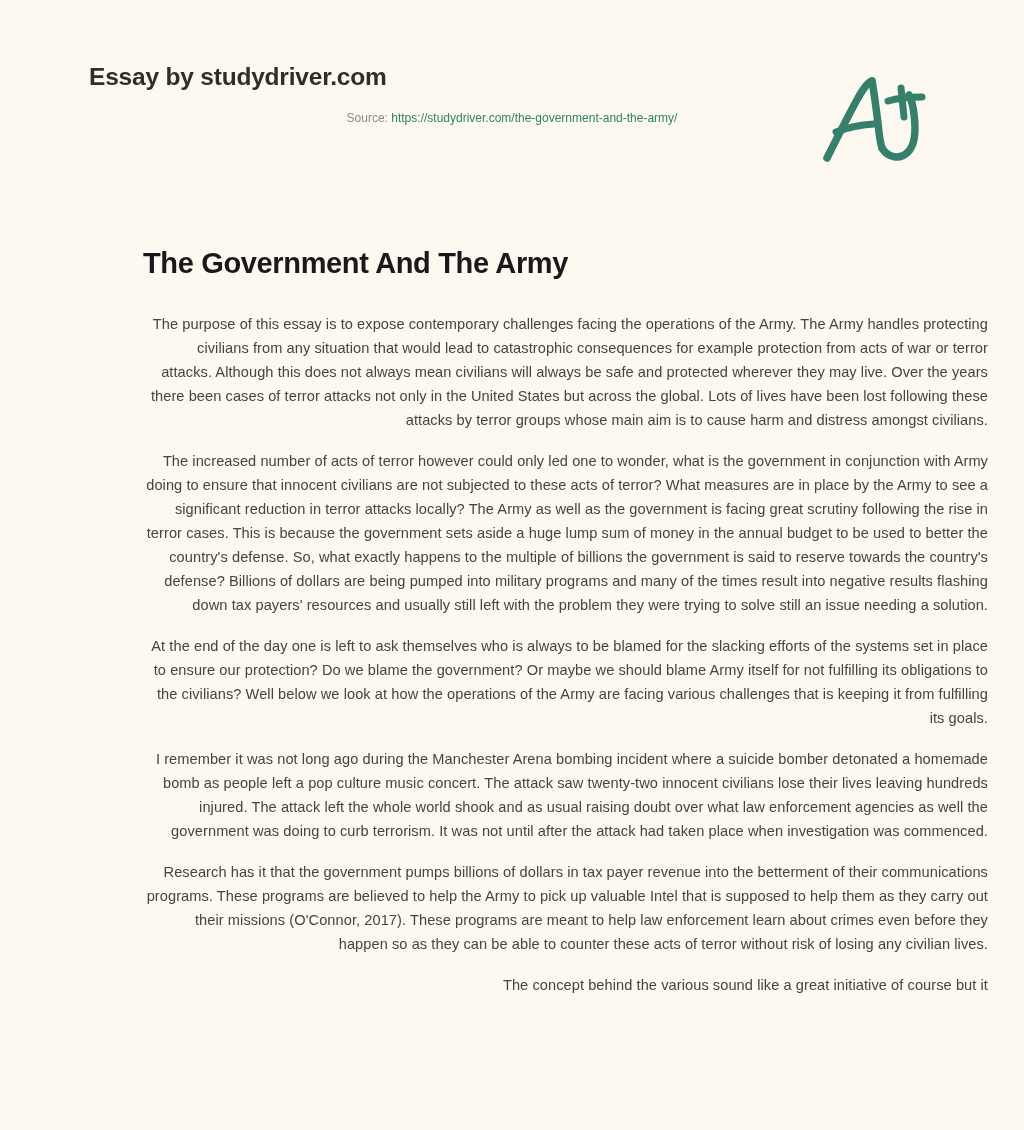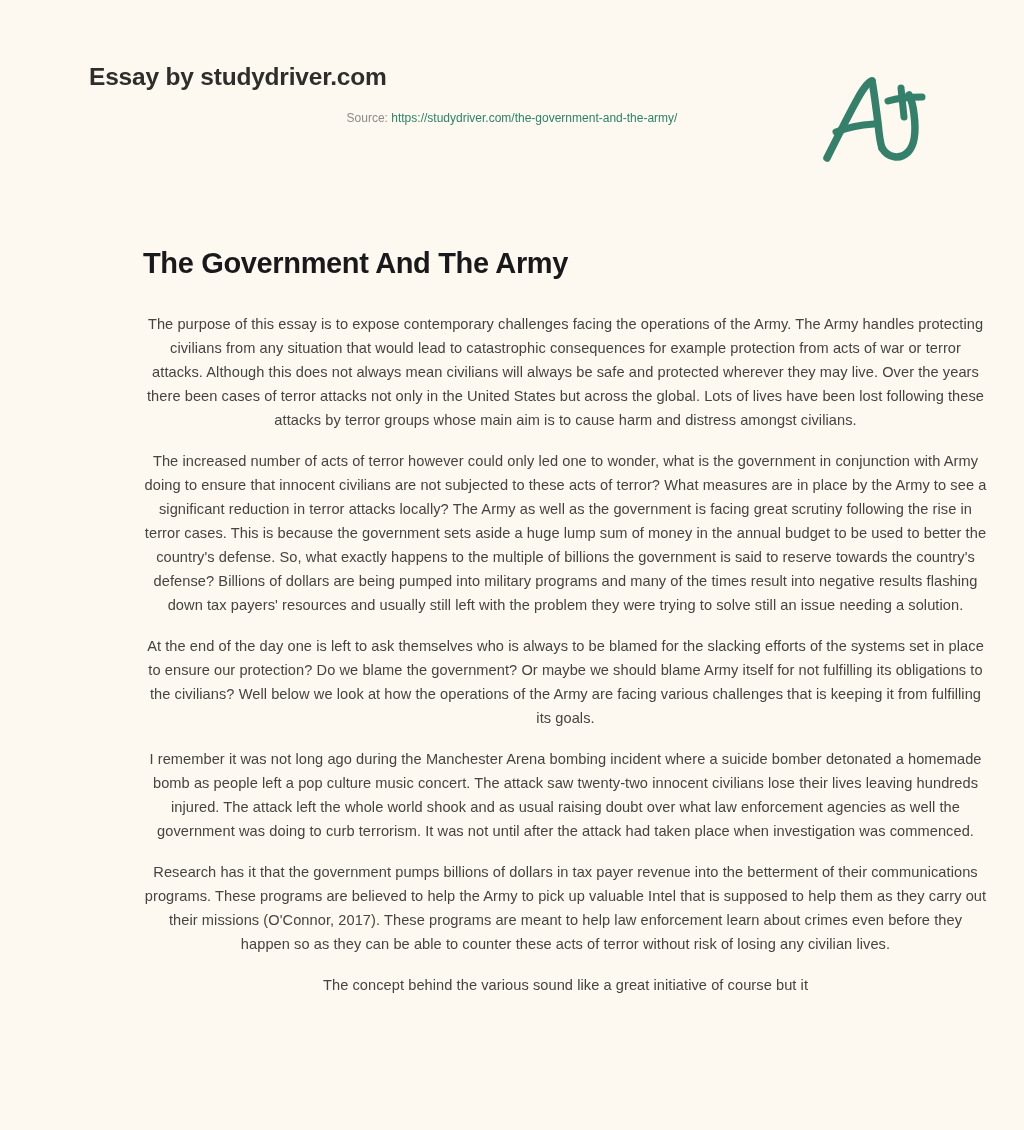--- a/index.html
+++ b/index.html
@@ -84,21 +84,21 @@
     color: #19181a;
     letter-spacing: -0.35px;
     line-height: 1.22;
     margin: 0 0 31px 0;
   }
   .article-body p {
     margin: 0 0 17px 0;
     font-size: 14.6px;
     line-height: 24px;
     color: #46443f;
-    text-align: center;
+    text-align: right;
     letter-spacing: 0.005em;
   }
   .article-body p:last-child {
     margin-bottom: 0;
   }
 </style>
 </head>
 <body>
 
 <div class="page">

